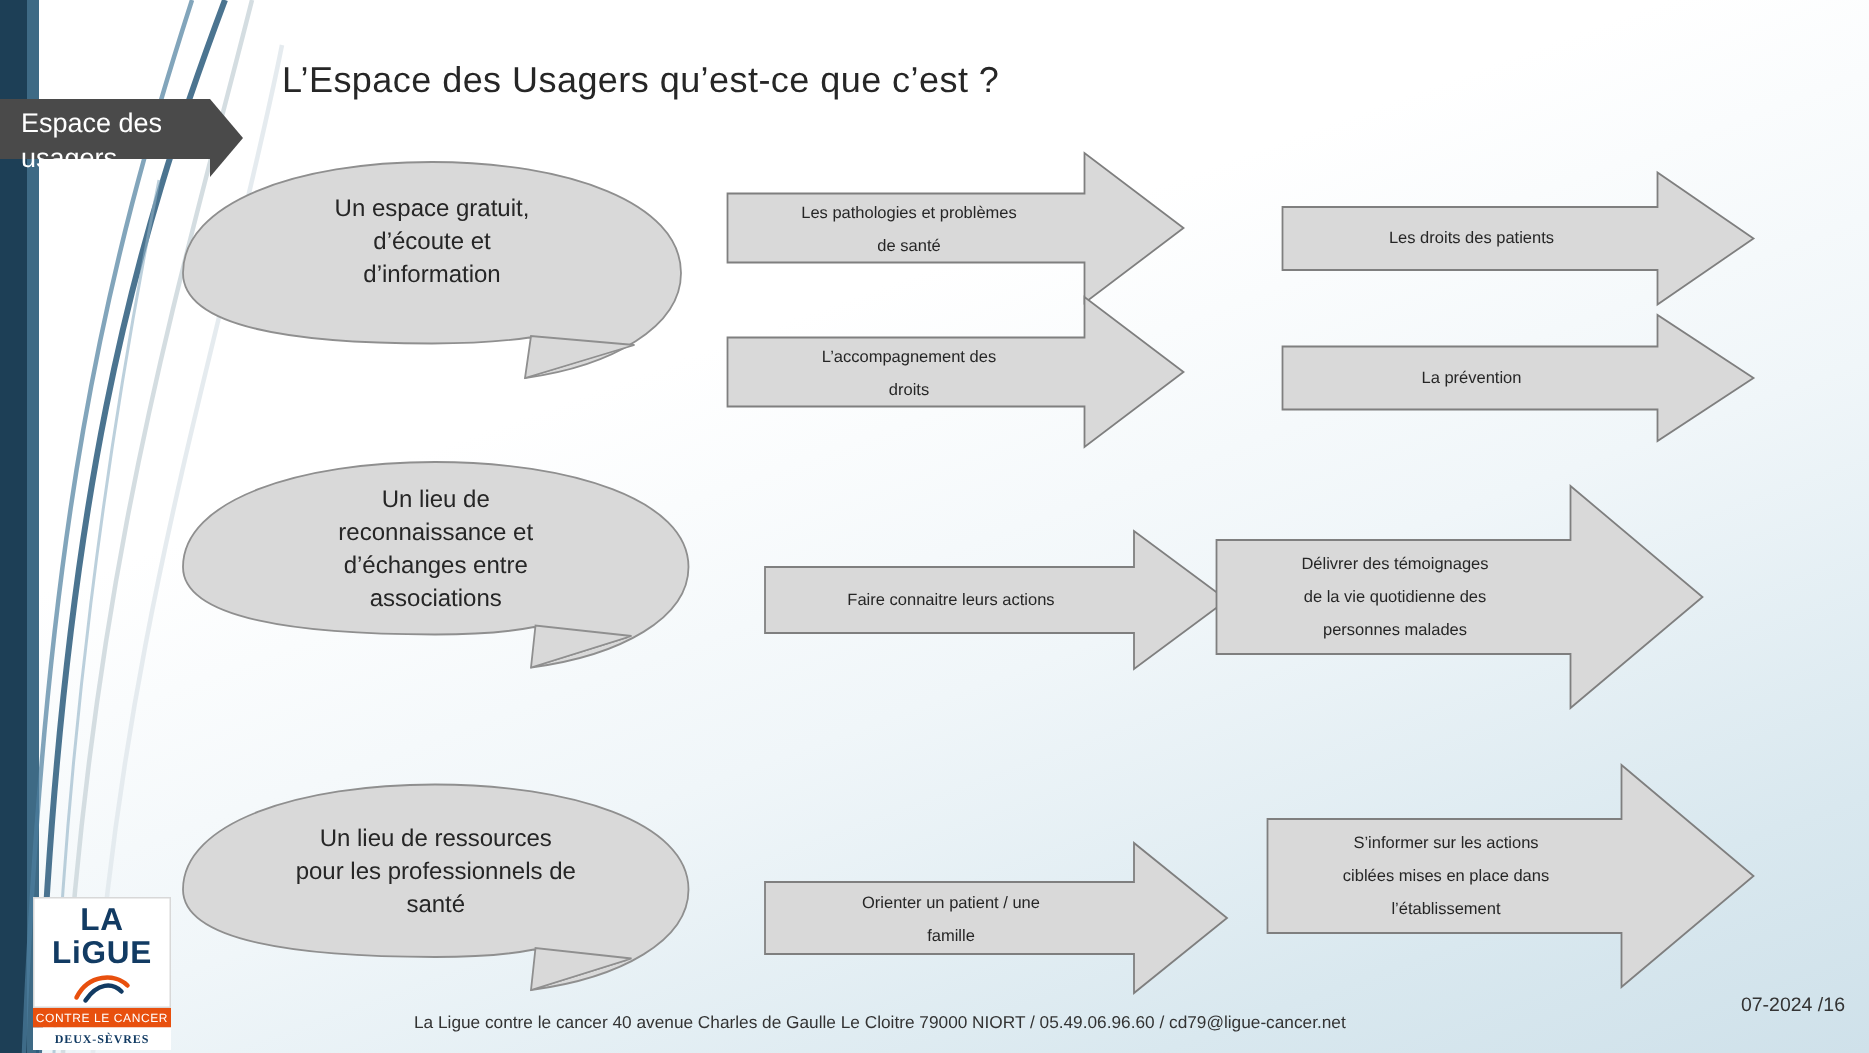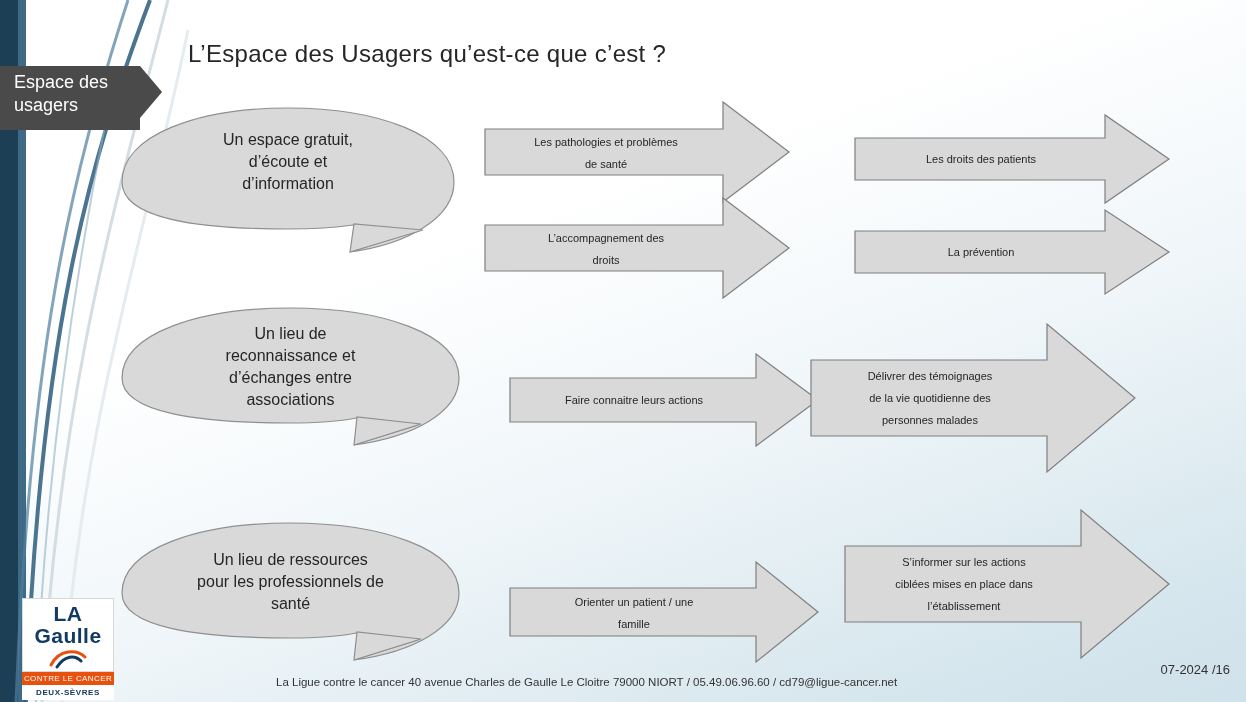--- a/index.html
+++ b/index.html
@@ -33,21 +33,21 @@
     position: absolute;
     left: 0; top: 0;
     width: 220px; height: 702px;
     pointer-events: none;
   }
 
   
   .banner {
     position: absolute;
     left: 0; top: 66px;
-    width: 140px; height: 64px;
+    width: 140px; height: 40px;
     background: #4a4a4a;
     color: #ffffff;
     font-size: 18px;
     line-height: 23px;
     padding: 5px 10px 0 14px;
     box-sizing: border-box;
     z-index: 5;
   }
   .banner-tip {
     position: absolute;
@@ -130,20 +130,21 @@
     letter-spacing: 0.4px;
     padding: 2px 0;
   }
   .logo-sub {
     background: #ffffff;
     color: #123b63;
     font-size: 8px;
     font-weight: bold;
     letter-spacing: 0.6px;
     padding: 3px 0 3px 0;
+    font-family: Liberation Serif, serif;
   }
 
   
   .footer-text {
     position: absolute;
     left: 276px; top: 676px;
     font-size: 11.5px;
     color: #333333;
   }
   .page-num {
@@ -288,21 +289,21 @@
     </svg>
     <div class="label" style="top:43px; width:242px;">
       <div>S’informer sur les actions</div>
       <div>ciblées mises en place dans</div>
       <div>l’établissement</div>
     </div>
   </div>
 
   <div class="logo">
     <div class="logo-main">
-      <div class="logo-text">LA Gaulle</div>
+      <div class="logo-text">LA LiGUE</div>
       <svg class="logo-swirl" width="46" height="22" viewBox="0 0 46 22">
         <path d="M6 18 C 14 2, 32 2, 40 10" stroke="#e8500e" stroke-width="3" fill="none" stroke-linecap="round"></path>
         <path d="M12 20 C 20 8, 30 8, 36 14" stroke="#123b63" stroke-width="3" fill="none" stroke-linecap="round"></path>
       </svg>
     </div>
     <div class="logo-band">CONTRE LE CANCER</div>
     <div class="logo-sub">DEUX-SÈVRES</div>
   </div>
 
   <div class="footer-text">La Ligue contre le cancer 40 avenue Charles de Gaulle Le Cloitre 79000 NIORT / 05.49.06.96.60 / cd79@ligue-cancer.net</div>

